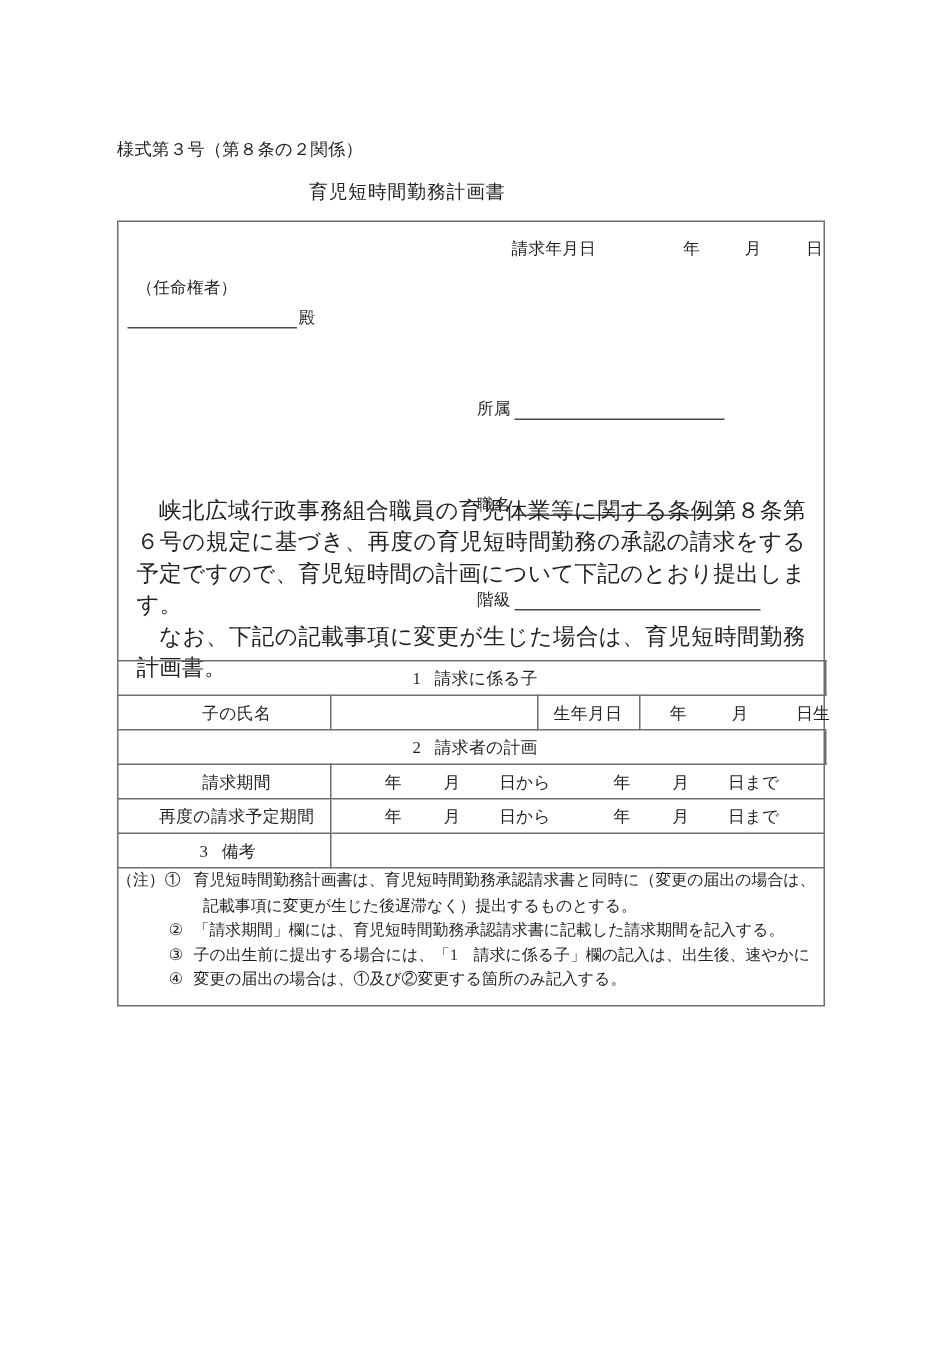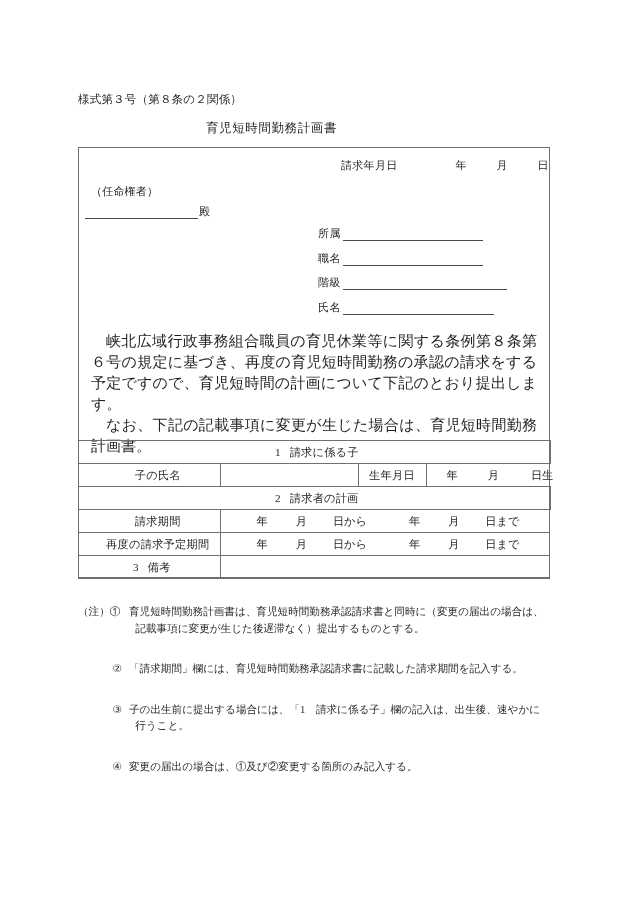--- a/index.html
+++ b/index.html
@@ -40,21 +40,21 @@
     font-size: 12.5px;
     letter-spacing: 0.6px;
   }
 
   
   .main-box {
     position: absolute;
     left: 78px;
     top: 147px;
     width: 472px;
-    height: 431px;
+    height: 524px;
     border: 1px solid #6f6f6f;
     box-sizing: border-box;
   }
 
   
   .request-date-row {
     position: absolute;
     left: 262px;
     top: 10px;
     width: 200px;
@@ -99,21 +99,21 @@
     left: 239px;
     top: 78px;
     font-size: 11px;
   }
   .applicant .field {
     display: flex;
     align-items: flex-end;
     white-space: nowrap;
     margin-bottom: 9.5px;
   }
-  .applicant .field .name { letter-spacing: 0.4px; }
+  .applicant .field .name { letter-spacing: 0.4px; margin-top: 39px; }
   .applicant .field .rule {
     display: inline-block;
     border-bottom: 1px solid #4a4a4a;
     height: 12px;
     margin-left: 2px;
   }
   .applicant .field.w1 .rule { width: 140px; }
   .applicant .field.w2 .rule { width: 140px; }
   .applicant .field.w3 .rule { width: 164px; }
   .applicant .field.w4 .rule { width: 151px; }
@@ -198,21 +198,20 @@
     position: absolute;
     left: 78px;
     top: 580px;
     width: 478px;
     font-size: 10.6px;
     line-height: 16.5px;
   }
   .note {
     display: flex;
     align-items: flex-start;
-    margin-top: 24px;
   }
   .note .marker {
     flex: 0 0 auto;
     white-space: nowrap;
   }
   .note .marker.first { width: 44px; }
   .note .marker.rest  { width: 44px; text-align: right; padding-right: 0; }
   .note .text {
     flex: 1 1 auto;
     text-align: justify;
@@ -255,24 +254,20 @@
         <span class="rule"></span>
       </div>
       <div class="field w2">
         <span class="name">職名</span>
         <span class="rule"></span>
       </div>
       <div class="field w3">
         <span class="name">階級</span>
         <span class="rule"></span>
       </div>
-      <div class="field w4">
-        <span class="name">氏名</span>
-        <span class="rule"></span>
-      </div>
     </div>
 
     <div class="body-text">
       <p>峡北広域行政事務組合職員の育児休業等に関する条例第８条第６号の規定に基づき、再度の育児短時間勤務の承認の請求をする予定ですので、育児短時間の計画について下記のとおり提出します。</p>
       <p>なお、下記の記載事項に変更が生じた場合は、育児短時間勤務計画書。</p>
     </div>
 
     <table class="form-table">
       <colgroup>
         <col style="width:142px">
@@ -347,21 +342,21 @@
       <span class="text"><span>育児短時間勤務計画書は、育児短時間勤務承認請求書と同時に（変更の届出の場合は、</span><span class="cont">記載事項に変更が生じた後遅滞なく）提出するものとする。</span></span>
     </div>
 
     <div class="note">
       <span class="marker rest">②</span>
       <span class="text">「請求期間」欄には、育児短時間勤務承認請求書に記載した請求期間を記入する。</span>
     </div>
 
     <div class="note">
       <span class="marker rest">③</span>
-      <span class="text"><span>子の出生前に提出する場合には、「1　請求に係る子」欄の記入は、出生後、速やかに</span><span class="cont">行うこと。</span></span>
+      <span class="text"><span>子の出生前に提出する場合には、「1　請求に係る子」欄の記入は、出生後、速やかに</span></span>
     </div>
 
     <div class="note">
       <span class="marker rest">④</span>
       <span class="text">変更の届出の場合は、①及び②変更する箇所のみ記入する。</span>
     </div>
 
   </div>
 
 </div>

